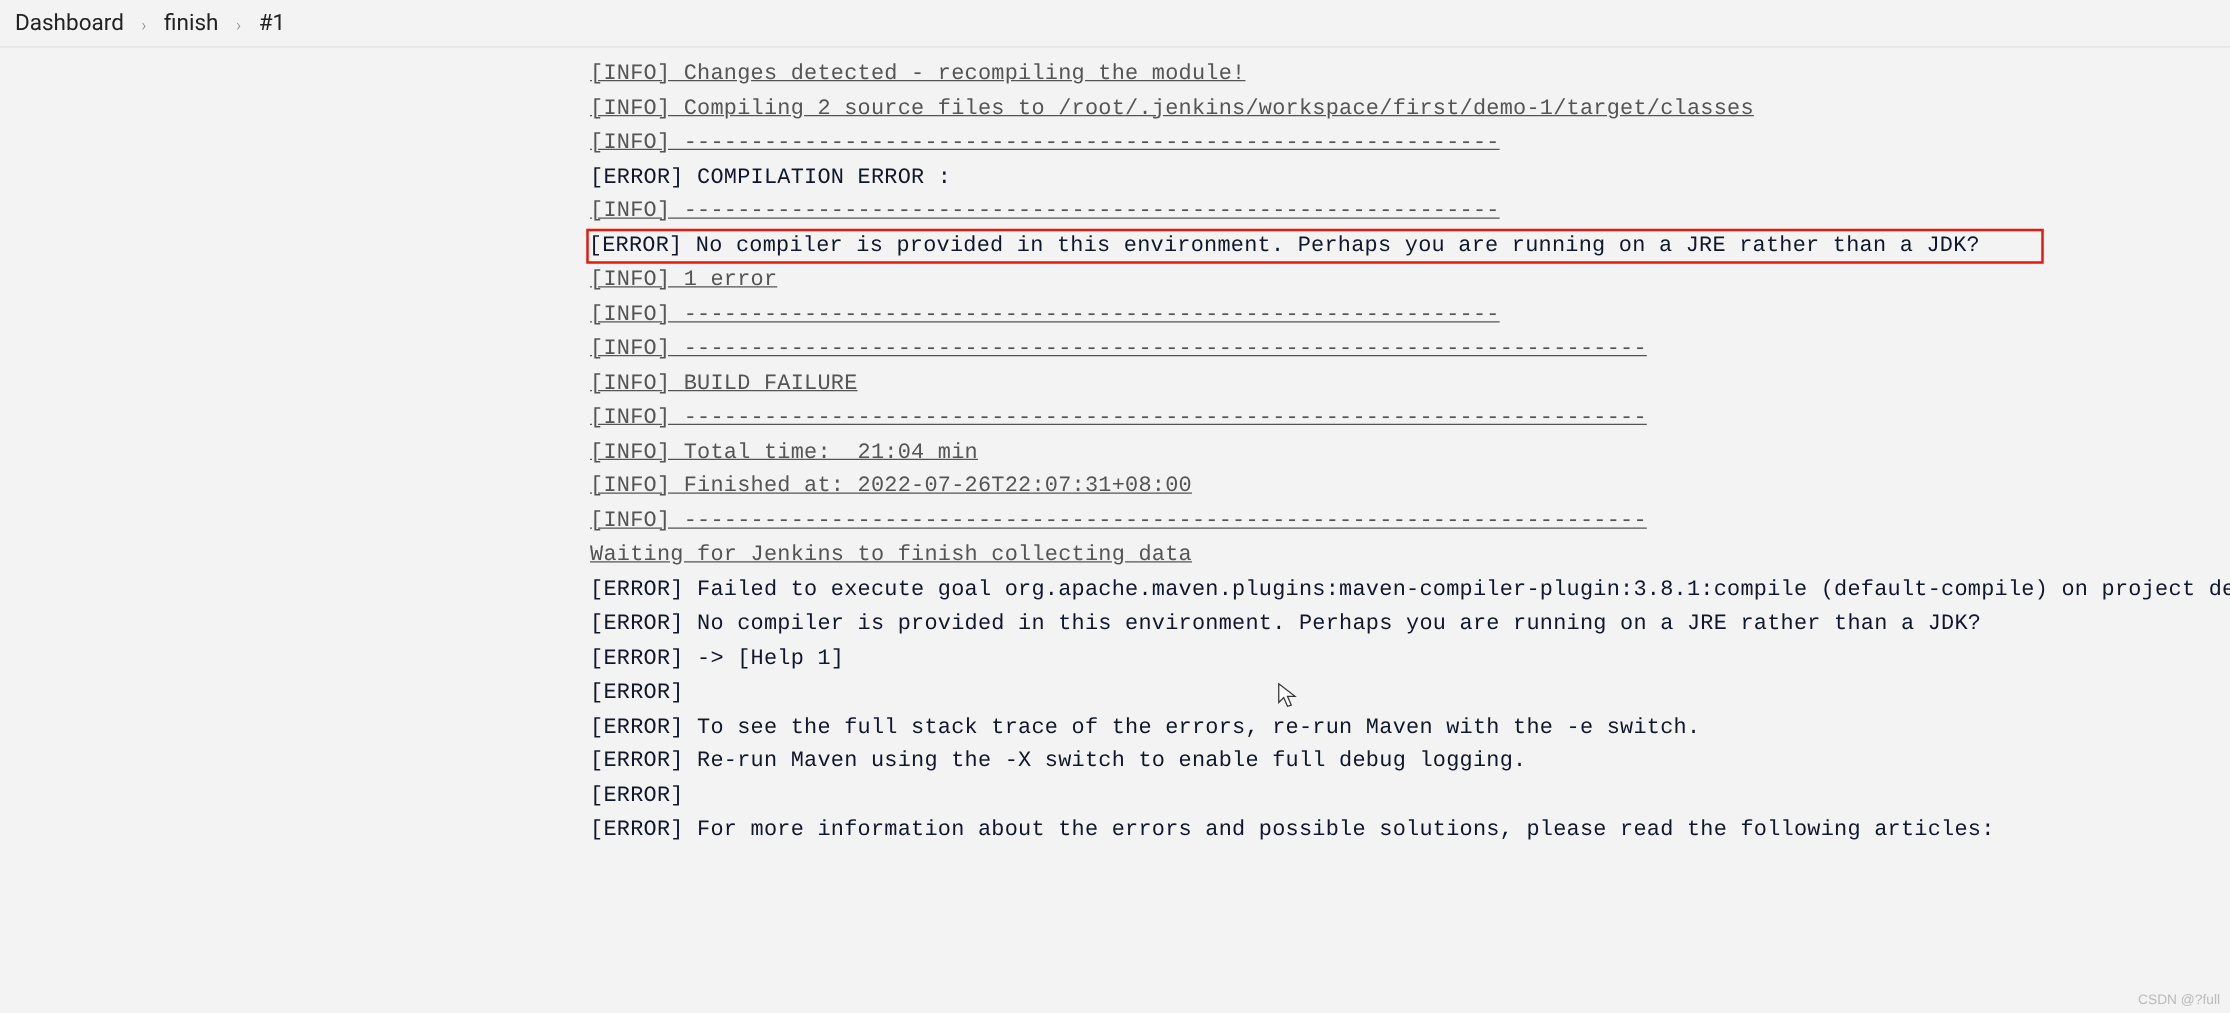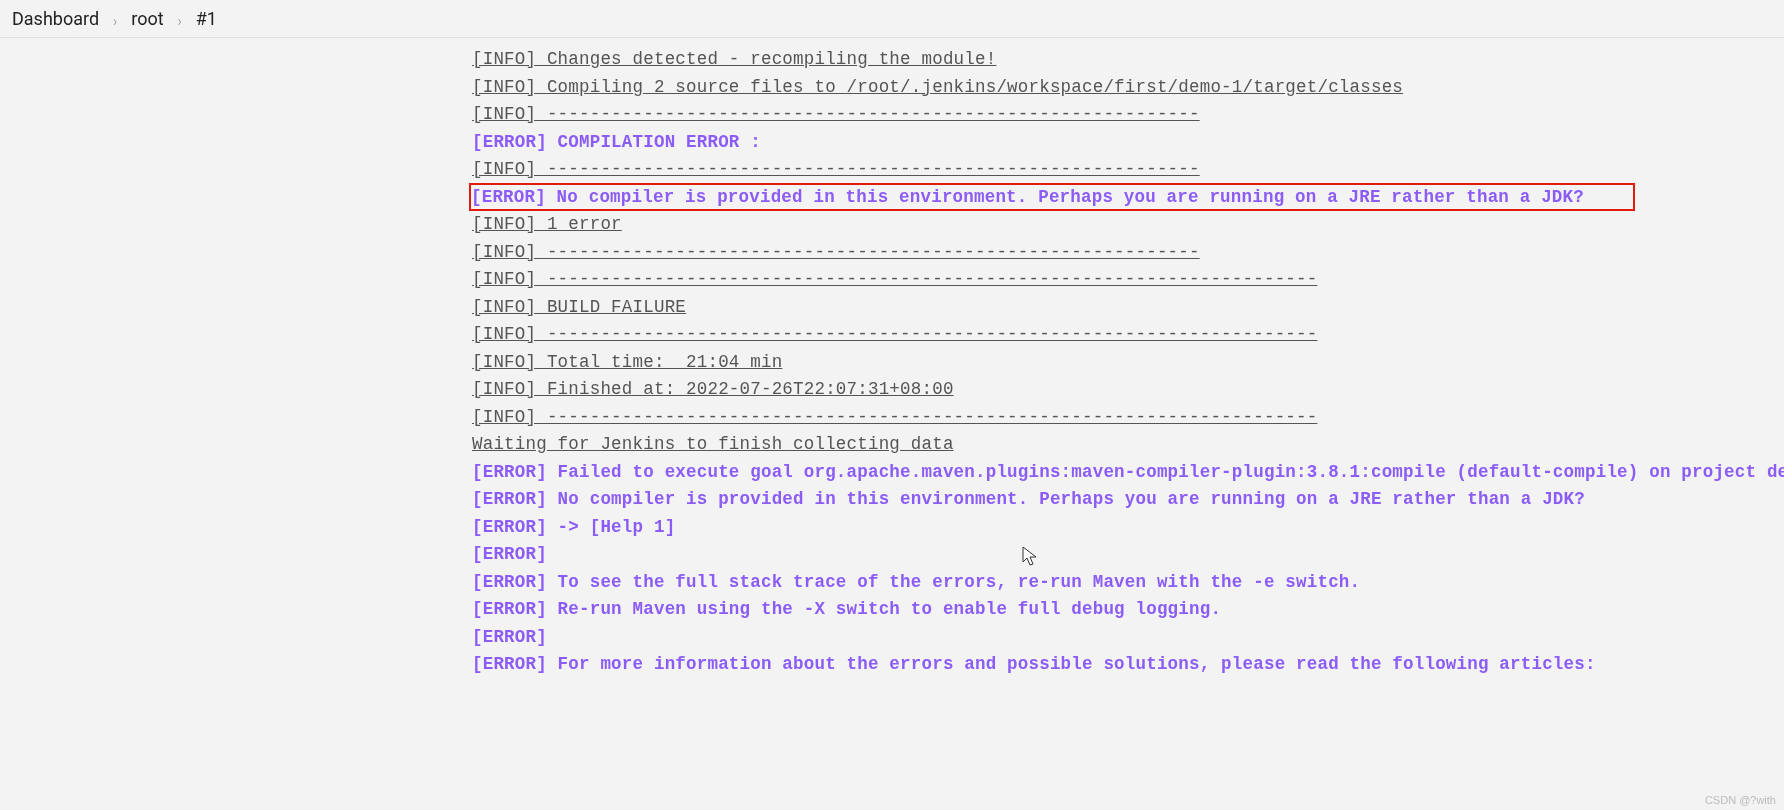--- a/index.html
+++ b/index.html
@@ -44,22 +44,22 @@
       line-height: 27.5px;
       white-space: pre;
       padding: 8px 0 8px 472px;
       color: #555;
       letter-spacing: 0.2px;
     }
     .line {
       display: block;
     }
     .err {
-      color: #8b5cf6;
-      font-weight: 700;
+      color: #0f172a;
+      font-weight: 400;
     }
     .info {
       color: #555;
       text-decoration: underline;
     }
     .boxed {
       display: inline;
       border: 2.5px solid #e31b0c;
       padding: 2px 6px 2px 0px;
       margin-left: -3px;
@@ -82,26 +82,26 @@
       width: 16px;
       height: 22px;
     }
   </style>
 </head>
 <body>
 
 <div class="breadcrumb">
   <span class="breadcrumb-item">Dashboard</span>
   <span class="breadcrumb-sep">›</span>
-  <span class="breadcrumb-item">root</span>
+  <span class="breadcrumb-item">finish</span>
   <span class="breadcrumb-sep">›</span>
   <span class="breadcrumb-item">#1</span>
 </div>
 
 <div class="console" id="console"><span class="line"><span class="info">[INFO] Changes detected - recompiling the module!</span></span><span class="line"><span class="info">[INFO] Compiling 2 source files to /root/.jenkins/workspace/first/demo-1/target/classes</span></span><span class="line"><span class="info">[INFO] -------------------------------------------------------------</span></span><span class="line"><span class="err">[ERROR] COMPILATION ERROR : </span></span><span class="line"><span class="info">[INFO] -------------------------------------------------------------</span></span><span class="line"><span class="err boxed">[ERROR] No compiler is provided in this environment. Perhaps you are running on a JRE rather than a JDK?    </span></span><span class="line"><span class="info">[INFO] 1 error</span></span><span class="line"><span class="info">[INFO] -------------------------------------------------------------</span></span><span class="line"><span class="info">[INFO] ------------------------------------------------------------------------</span></span><span class="line"><span class="info">[INFO] BUILD FAILURE</span></span><span class="line"><span class="info">[INFO] ------------------------------------------------------------------------</span></span><span class="line"><span class="info">[INFO] Total time:  21:04 min</span></span><span class="line"><span class="info">[INFO] Finished at: 2022-07-26T22:07:31+08:00</span></span><span class="line"><span class="info">[INFO] ------------------------------------------------------------------------</span></span><span class="line"><span class="info">Waiting for Jenkins to finish collecting data</span></span><span class="line"><span class="err">[ERROR] Failed to execute goal org.apache.maven.plugins:maven-compiler-plugin:3.8.1:compile (default-compile) on project demo-1: Compilation failure</span></span><span class="line"><span class="err">[ERROR] No compiler is provided in this environment. Perhaps you are running on a JRE rather than a JDK?</span></span><span class="line"><span class="err">[ERROR] -&gt; [Help 1]</span></span><span class="line"><span class="err">[ERROR] </span></span><span class="line"><span class="err">[ERROR] To see the full stack trace of the errors, re-run Maven with the -e switch.</span></span><span class="line"><span class="err">[ERROR] Re-run Maven using the -X switch to enable full debug logging.</span></span><span class="line"><span class="err">[ERROR] </span></span><span class="line"><span class="err">[ERROR] For more information about the errors and possible solutions, please read the following articles:</span></span></div>
 
 <div class="cursor">
   <svg viewBox="0 0 16 22">
       <path d="M1 1 L1 16 L5 12 L8 19 L11 18 L8 11 L14 11 Z" fill="white" stroke="#333" stroke-width="1"></path>
     </svg>
 </div>
 
-<div class="watermark">CSDN @?with</div>
+<div class="watermark">CSDN @?full</div>
 
 </body></html>

